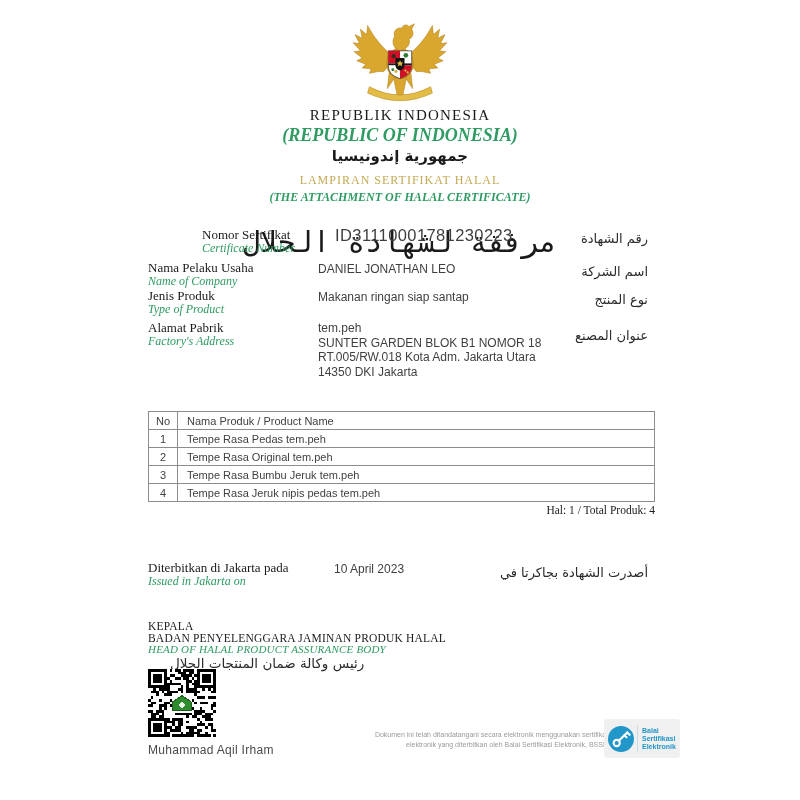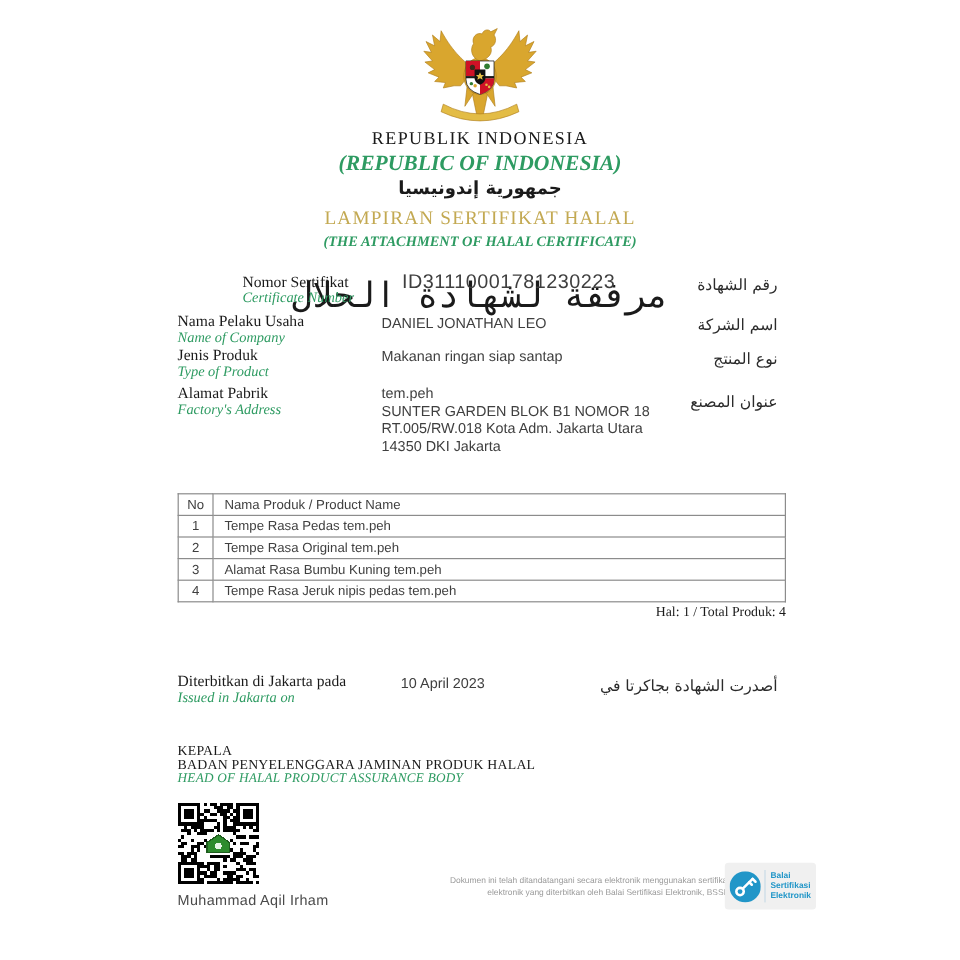--- a/index.html
+++ b/index.html
@@ -2,21 +2,21 @@
 <html style="--green: #2E9B62; --gold: #C3A952; --blue: #2196C8;"><head>
 <meta charset="utf-8">
 <style>
   html,body{margin:0;padding:0;background:#fff;}
   .page{position:relative;width:800px;height:800px;background:#ffffff;overflow:hidden;
         font-family:"Liberation Serif",serif;color:#1a1a1a;}
   .hdr{position:absolute;top:14px;left:0;right:0;text-align:center;}
   .hdr .country{font-size:15px;letter-spacing:1.2px;margin-top:1px;}
   .hdr .country-en{font-size:18px;font-style:italic;font-weight:bold;color:var(--green);margin-top:1px;}
   .hdr .country-ar{font-size:15px;font-family:"DejaVu Sans",sans-serif;font-weight:600;margin-top:1px;}
-  .hdr .doc-title{font-size:16px;letter-spacing:1px;color:var(--gold);margin-top:8px;}
+  .hdr .doc-title{font-size:12px;letter-spacing:1px;color:var(--gold);margin-top:8px;}
   .hdr .doc-sub{font-size:12px;font-style:italic;font-weight:bold;color:var(--green);margin-top:2px;}
   .hdr .doc-ar{font-size:29px;font-family:Liberation Mono, monospace;font-weight:500;margin-top:20px;}
   .lbl{position:absolute;font-size:13px;line-height:13px;}
   .lbl .en{font-size:12px;font-style:italic;color:var(--green);margin-top:1px;}
   .val{position:absolute;font-family:"Liberation Sans",sans-serif;font-size:12px;
        line-height:14.5px;color:#3f3f3f;}
   .ar{position:absolute;right:152px;direction:rtl;text-align:right;
       font-family:"DejaVu Sans",sans-serif;font-size:13px;color:#2b2b2b;}
   .cert-val{font-size:16.5px;letter-spacing:.4px;}
   .tbl-title{position:absolute;left:148px;top:392px;font-size:13.5px;letter-spacing:.4px;}
@@ -123,41 +123,42 @@
       <tr>
         <td class="no">1</td>
         <td>Tempe Rasa Pedas tem.peh</td>
       </tr>
       <tr>
         <td class="no">2</td>
         <td>Tempe Rasa Original tem.peh</td>
       </tr>
       <tr>
         <td class="no">3</td>
-        <td>Alamat Rasa Bumbu Kuning tem.peh</td>
+        <td>Tempe Rasa Bumbu Jeruk tem.peh</td>
       </tr>
       <tr>
         <td class="no">4</td>
         <td>Tempe Rasa Jeruk nipis pedas tem.peh</td>
       </tr>
     </tbody>
   </table>
   <div class="hal">Hal: 1 / Total Produk: 4</div>
 
   <div class="lbl" style="left:148px;top:561px;">
     <div>Diterbitkan di Jakarta pada</div>
     <div class="en">Issued in Jakarta on</div>
   </div>
   <div class="val" style="left:334px;top:562px;">10 April 2023</div>
   <div class="ar" style="top:565px;">أصدرت الشهادة بجاكرتا في</div>
 
   <div class="kepala">
     <div>KEPALA</div>
     <div>BADAN PENYELENGGARA JAMINAN PRODUK HALAL</div>
     <div class="en">HEAD OF HALAL PRODUCT ASSURANCE BODY</div>
+    <div class="ar-line">رئيس وكالة ضمان المنتجات الحلال</div>
   </div>
 
   <div class="qr">
     <svg id="qr-svg" viewBox="0 0 25 25" width="68" height="68" shape-rendering="crispEdges">
         <rect x="0" y="0" width="25" height="25" fill="#fff"></rect>
         <g fill="#000">
           <rect x="8" y="0" width="1" height="1"></rect>
           <rect x="10" y="0" width="1" height="1"></rect>
           <rect x="11" y="0" width="1" height="1"></rect>
           <rect x="13" y="0" width="1" height="1"></rect>

